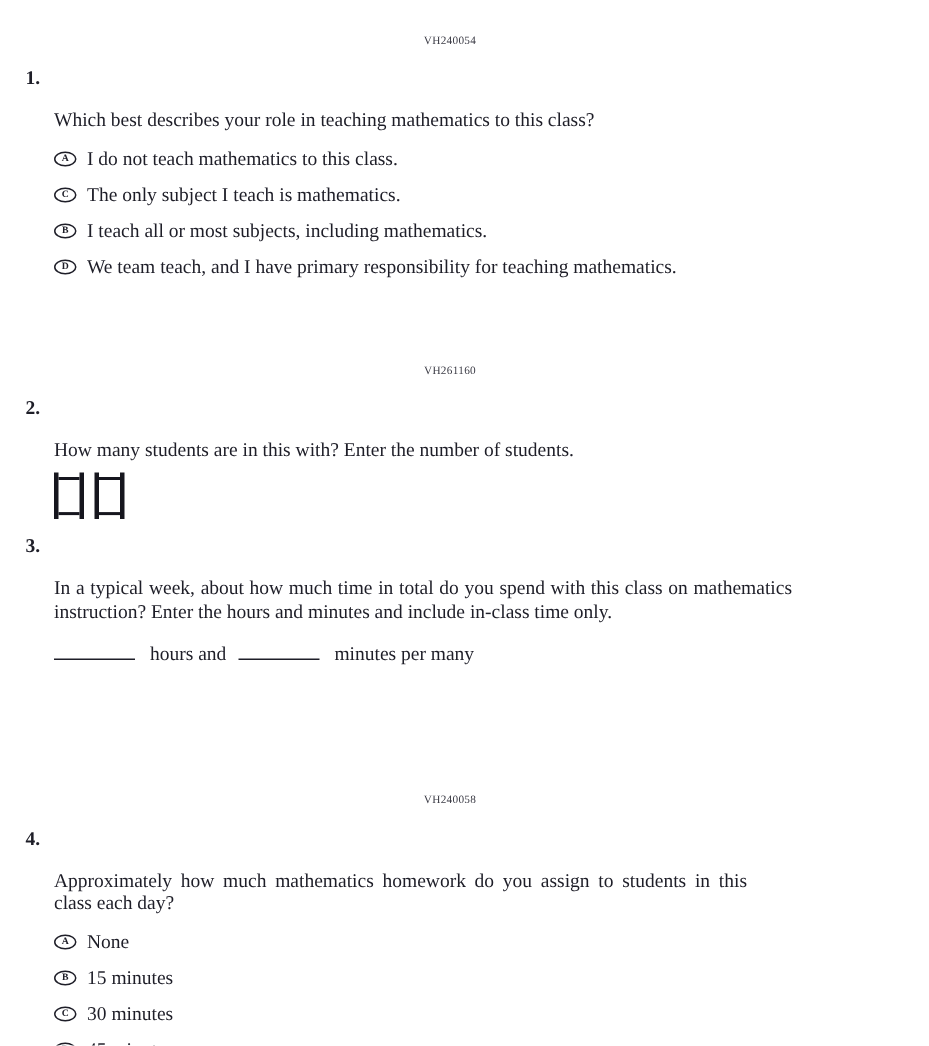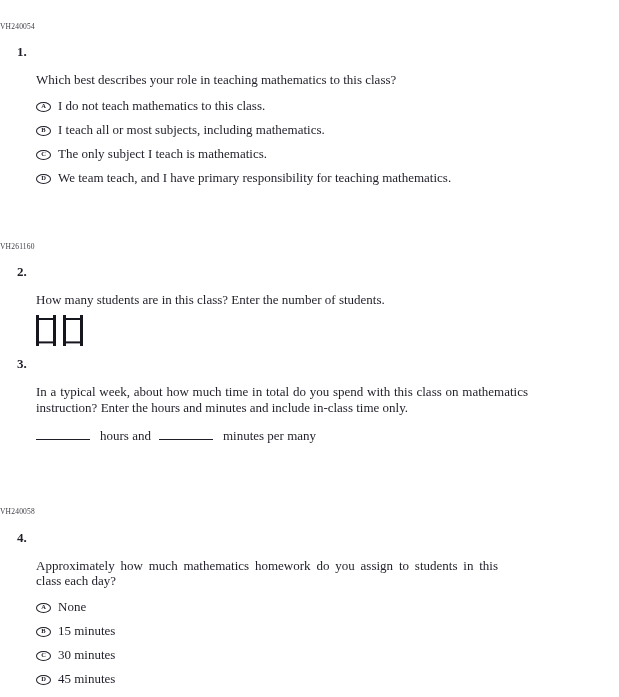--- a/index.html
+++ b/index.html
@@ -7,21 +7,21 @@
   body {
     width:619px; height:697px;
     font-family:"Liberation Serif","DejaVu Serif",serif;
     color:#1e1e28;
     overflow:hidden;
     position:relative;
   }
   .page { width:619px; height:697px; }
 
   .code {
-    text-align:left;
+    text-align:center;
     padding-right:19px;
     font-size:7.5px;
     line-height:10px;
     letter-spacing:.2px;
     color:#3c3c46;
   }
 
   .q-row { display:flex; padding-left:17px; }
   .q-num {
     flex:0 0 auto;
@@ -38,31 +38,31 @@
     margin-top:28px;
   }
 
   
   .sec1 .code { margin-top:22px; }
   .sec1 .q-row { margin-top:12px; }
   .sec2 .code { margin-top:58px; }
   .sec2 .q-row { margin-top:12px; }
   .sec3 .code { margin-top:52px; }
   .sec3 .q-row { margin-top:10px; }
-  .sec4 .code { margin-top:63px; }
+  .sec4 .code { margin-top:84px; }
   .sec4 .q-row { margin-top:13px; }
 
   .sec3 .q-text { max-width:492px; }
   .sec4 .q-text { max-width:462px; }
 
   
   .options { list-style:none; }
   .option {
     display:flex;
-    align-items:flex-end;
+    align-items:center;
     margin-top:11px;
     font-size:13px;
     line-height:13px;
   }
   .bubble {
     flex:0 0 auto;
     width:15px; height:10px;
     border:1.2px solid #1e1e28;
     border-radius:50%;
     display:inline-flex;
@@ -111,42 +111,42 @@
     <div class="q-row">
       <span class="q-num">1.</span>
       <div class="q-body">
         <p class="q-text">Which best describes your role in teaching mathematics to this class?</p>
         <ul class="options">
           <li class="option">
             <span class="bubble">A</span>
             <span class="option-label">I do not teach mathematics to this class.</span>
           </li>
           <li class="option">
+            <span class="bubble">C</span>
+            <span class="option-label">The only subject I teach is mathematics.</span>
+          </li>
+          <li class="option">
             <span class="bubble">B</span>
             <span class="option-label">I teach all or most subjects, including mathematics.</span>
-          </li>
-          <li class="option">
-            <span class="bubble">C</span>
-            <span class="option-label">The only subject I teach is mathematics.</span>
           </li>
           <li class="option">
             <span class="bubble">D</span>
             <span class="option-label">We team teach, and I have primary responsibility for teaching mathematics.</span>
           </li>
         </ul>
       </div>
     </div>
   </section>
 
   <section class="sec2">
     <div class="code">VH261160</div>
     <div class="q-row">
       <span class="q-num">2.</span>
       <div class="q-body">
-        <p class="q-text">How many students are in this class? Enter the number of students.</p>
+        <p class="q-text">How many students are in this with? Enter the number of students.</p>
         <div class="digit-boxes">
           <div class="digit-box"></div>
           <div class="digit-box"></div>
         </div>
       </div>
     </div>
   </section>
 
   <section class="sec3">
     <div class="q-row">

